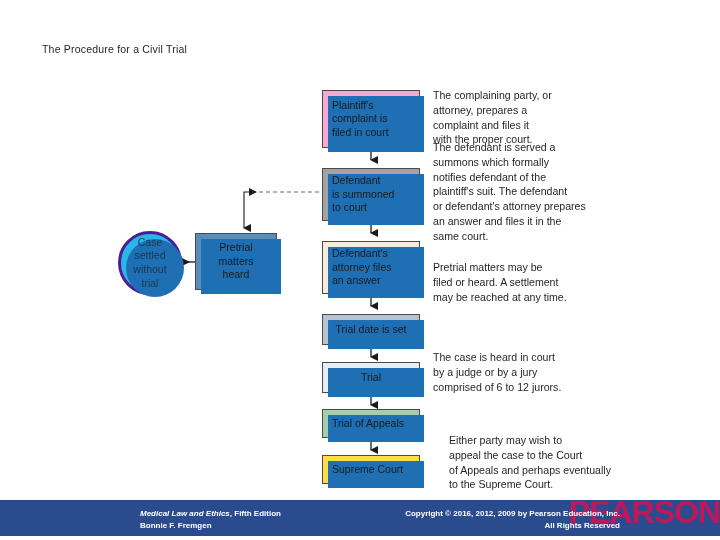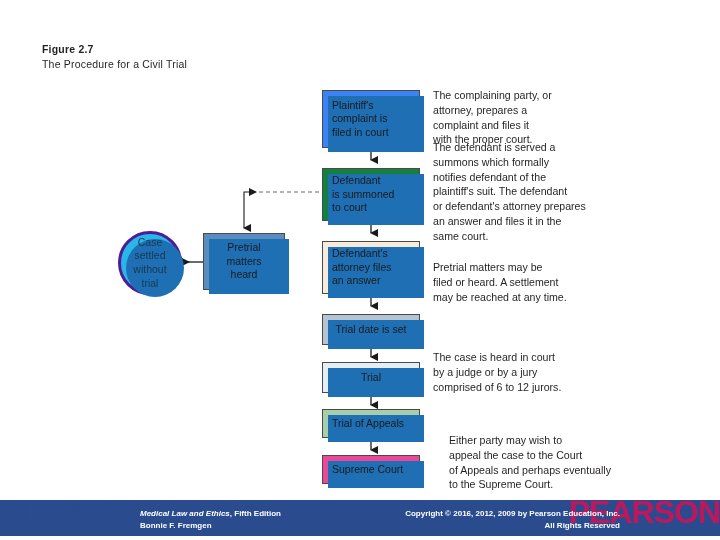--- a/index.html
+++ b/index.html
@@ -186,21 +186,20 @@
     line-height: 1.45;
     font-weight: bold;
     text-align: right;
   }
   #footer-copyright span { display: block; }
 </style>
 </head>
 <body>
 
 <div id="figure-caption">
-  <span id="figure-number">Figure 2.7</span>
   <span id="figure-title">The Procedure for a Civil Trial</span>
 </div>
 
 <div id="flowchart">
 
   <svg id="connectors" viewBox="0 0 720 495" xmlns="http://www.w3.org/2000/svg">
     <defs>
       <marker id="arrowdown" markerWidth="8" markerHeight="8" refX="4" refY="7" orient="auto" markerUnits="userSpaceOnUse">
         <path d="M0,0 L8,0 L4,8 z" fill="#1a1a1a"></path>
       </marker>
@@ -220,49 +219,49 @@
     <line x1="371" y1="393" x2="371" y2="405" stroke="#1a1a1a" stroke-width="1.3" marker-end="url(#arrowdown)"></line>
 
     <line x1="371" y1="438" x2="371" y2="450" stroke="#1a1a1a" stroke-width="1.3" marker-end="url(#arrowdown)"></line>
 
     <path d="M 319 192 L 250 192" stroke="#6a6a6a" stroke-width="1.1" stroke-dasharray="4 3" fill="none" marker-end="url(#arrowleft)"></path>
     <path d="M 250 192 L 244 192 L 244 228" stroke="#1a1a1a" stroke-width="1.1" fill="none" marker-end="url(#arrowdown)"></path>
 
     <line x1="204" y1="262" x2="183" y2="262" stroke="#1a1a1a" stroke-width="1.3" marker-end="url(#arrowleft)"></line>
   </svg>
 
-  <div class="node rect left-align" id="node-complaint" style="left:322px; top:90px; width:98px; height:58px; background:#3b82f6;">
+  <div class="node rect left-align" id="node-complaint" style="left:322px; top:90px; width:98px; height:58px; background:#f9a8d4;">
     <span class="node-label">Plaintiff's<br>complaint is<br>filed in court</span>
   </div>
 
-  <div class="node rect left-align" id="node-summons" style="left:322px; top:168px; width:98px; height:53px; background:#15803d;">
+  <div class="node rect left-align" id="node-summons" style="left:322px; top:168px; width:98px; height:53px; background:#a3a3a3;">
     <span class="node-label">Defendant<br>is summoned<br>to court</span>
   </div>
 
   <div class="node rect left-align" id="node-answer" style="left:322px; top:241px; width:98px; height:53px; background:#f6ecd9;">
     <span class="node-label">Defendant's<br>attorney files<br>an answer</span>
   </div>
 
   <div class="node rect" id="node-trialdate" style="left:322px; top:314px; width:98px; height:31px; background:#b6c4d2;">
     <span class="node-label">Trial date is set</span>
   </div>
 
   <div class="node rect" id="node-trial" style="left:322px; top:362px; width:98px; height:31px; background:#e3eef6;">
     <span class="node-label">Trial</span>
   </div>
 
   <div class="node rect left-align" id="node-appeals" style="left:322px; top:409px; width:98px; height:29px; background:#a6ceab;">
     <span class="node-label">Trial of Appeals</span>
   </div>
 
-  <div class="node rect left-align" id="node-supreme" style="left:322px; top:455px; width:98px; height:29px; background:#ec4899;">
+  <div class="node rect left-align" id="node-supreme" style="left:322px; top:455px; width:98px; height:29px; background:#fde047;">
     <span class="node-label">Supreme Court</span>
   </div>
 
-  <div class="node rect" id="node-pretrial" style="left:203px; top:233px; width:82px; height:57px; background:#5b8cbe;">
+  <div class="node rect" id="node-pretrial" style="left:195px; top:233px; width:82px; height:57px; background:#5b8cbe;">
     <span class="node-label">Pretrial<br>matters<br>heard</span>
   </div>
 
   <div id="node-settled" style="left:118px; top:231px; width:64px; height:64px; background:#29b6e8;">
     <span class="node-label">Case<br>settled<br>without<br>trial</span>
   </div>
 
   <div class="annotation" id="note-complaint" style="left:433px; top:88px; width:200px;">The complaining party, or
 attorney, prepares a
 complaint and files it

